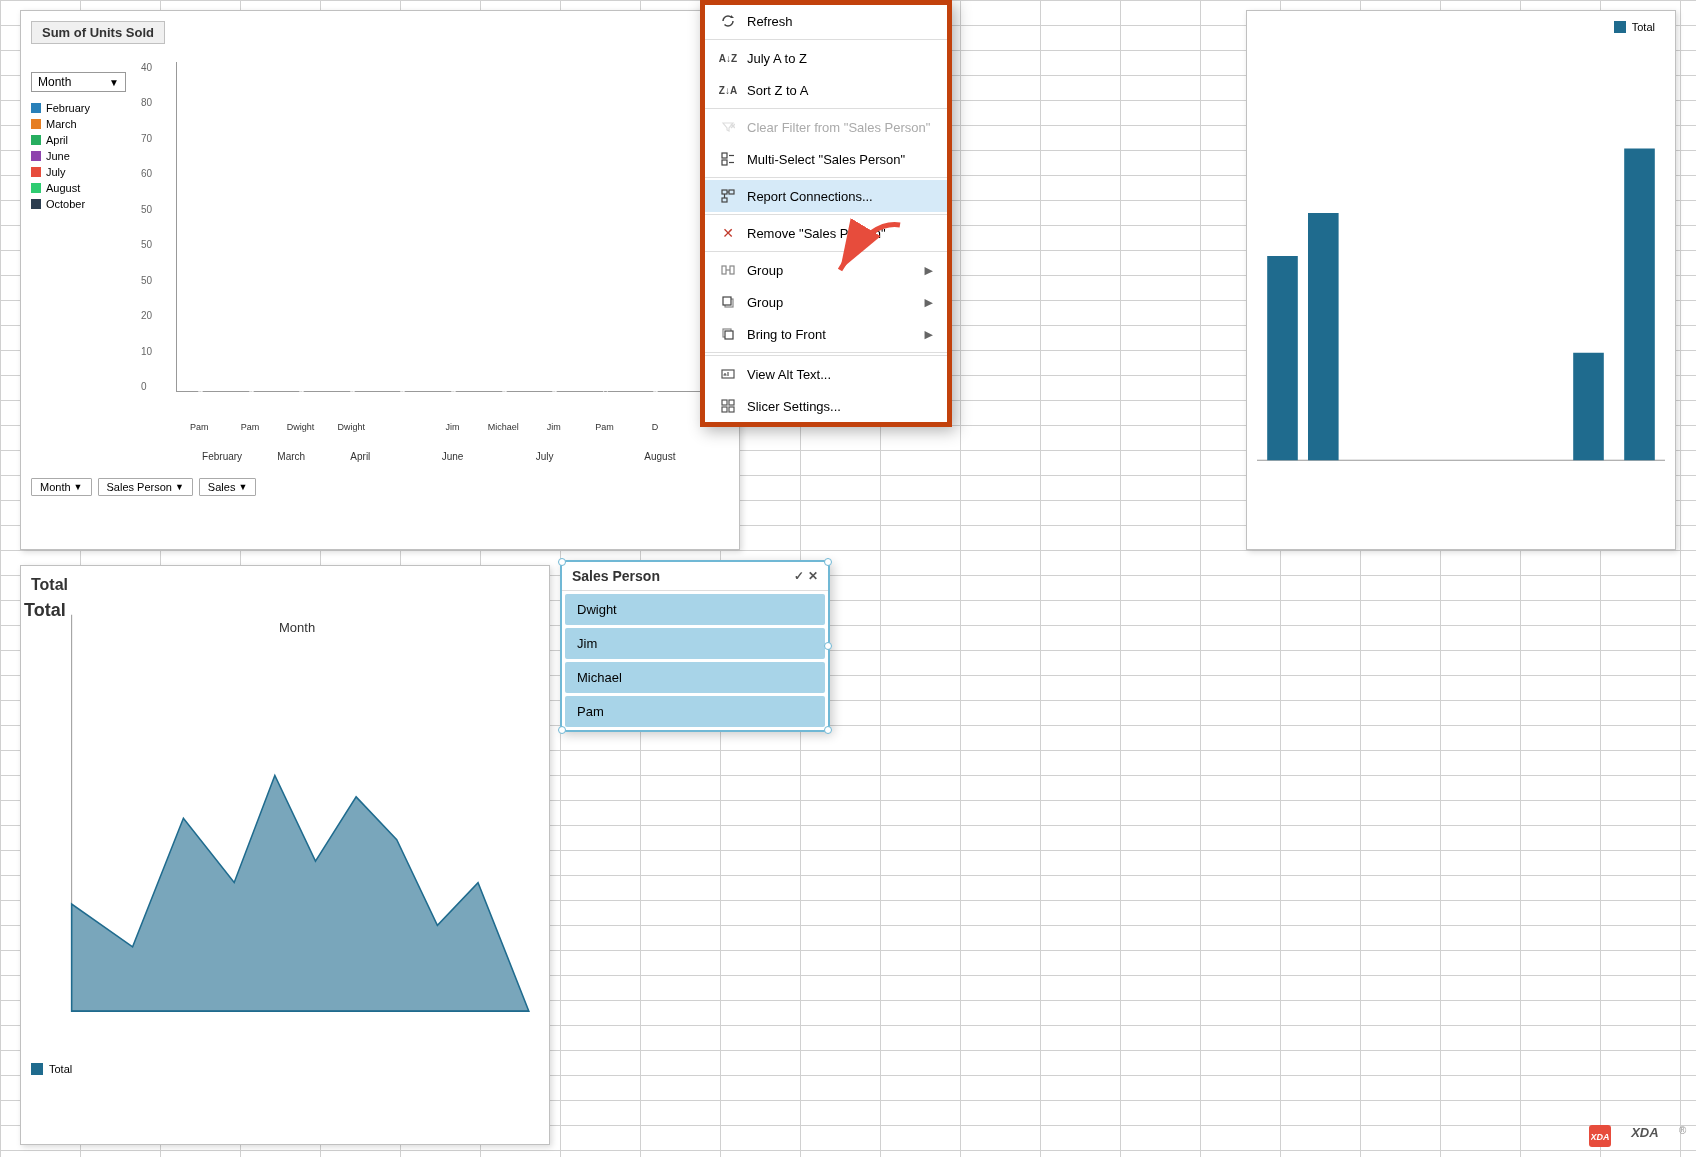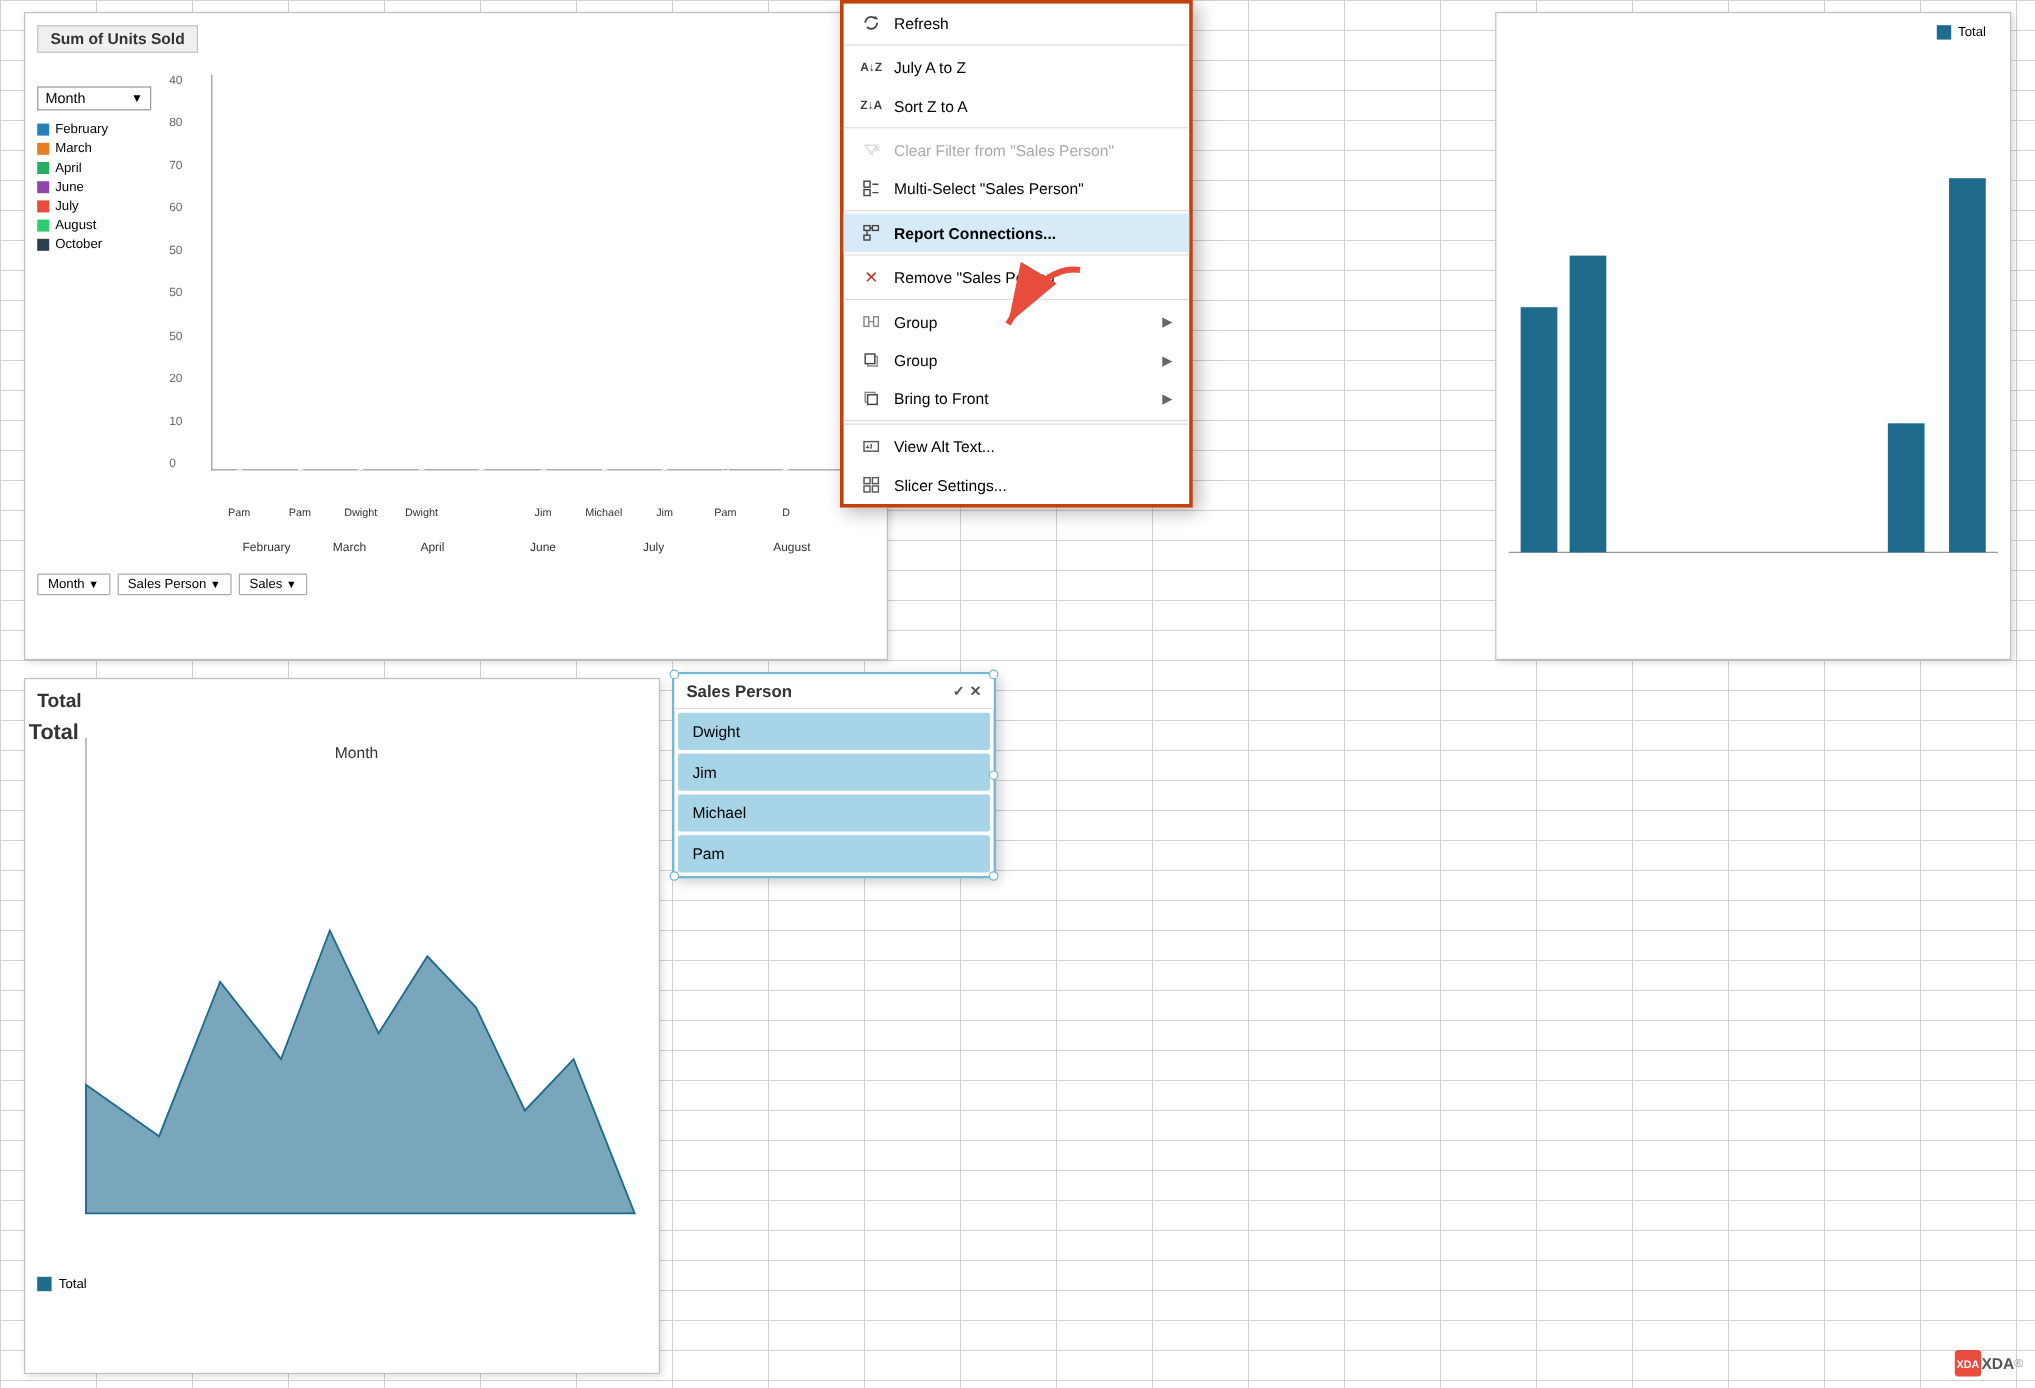--- a/index.html
+++ b/index.html
@@ -269,41 +269,40 @@
       box-shadow: 2px 2px 6px rgba(0,0,0,0.15);
       padding: 10px;
       overflow: hidden;
     }
 
     
     .context-menu {
       position: absolute;
       top: 0;
       left: 700px;
-      width: 294px;
-      background: white;
-      border: 3px solid #c2410c;
+      width: 252px;
+      background: white;
+      border: 5px solid #c2410c;
       box-shadow: 4px 4px 15px rgba(0,0,0,0.3);
       z-index: 100;
       font-size: 13px;
     }
 
     .menu-item {
       display: flex;
       align-items: center;
       padding: 7px 14px;
       cursor: pointer;
       gap: 10px;
       position: relative;
       white-space: nowrap;
     }
 
     .menu-item.highlighted {
       background: #d6eaf8;
-      font-weight: bold;
     }
 
     .menu-separator {
       height: 1px;
       background: #ddd;
       margin: 2px 0;
     }
 
     .menu-item-icon {
       width: 18px;
@@ -344,22 +343,22 @@
     }
 
     
     .watermark {
       position: absolute;
       bottom: 10px;
       right: 10px;
       font-size: 11px;
       color: #888;
       display: flex;
-      align-items: center;
-      gap: 0;
+      gap: 20px;
+      font-style: italic;
     }
 
     .watermark-icon {
       width: 22px;
       height: 22px;
       background: #e74c3c;
       border-radius: 3px;
       display: flex;
       align-items: center;
       justify-content: center;

